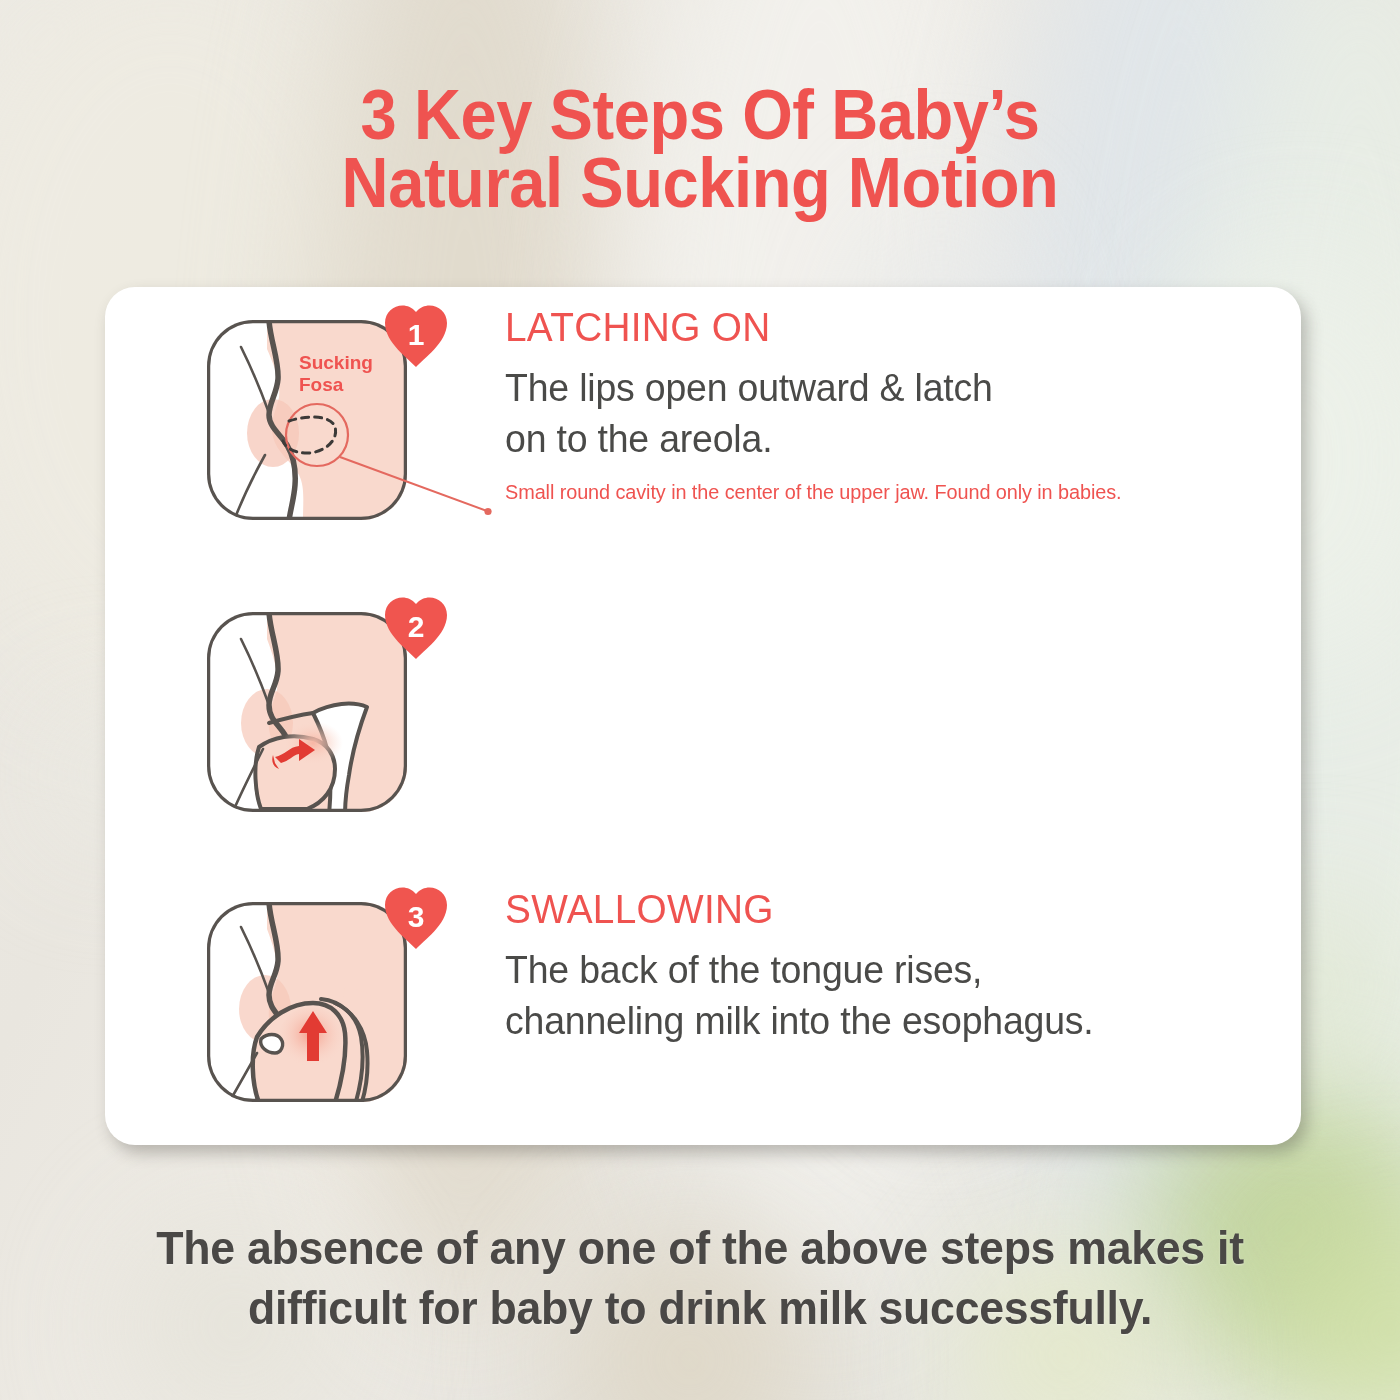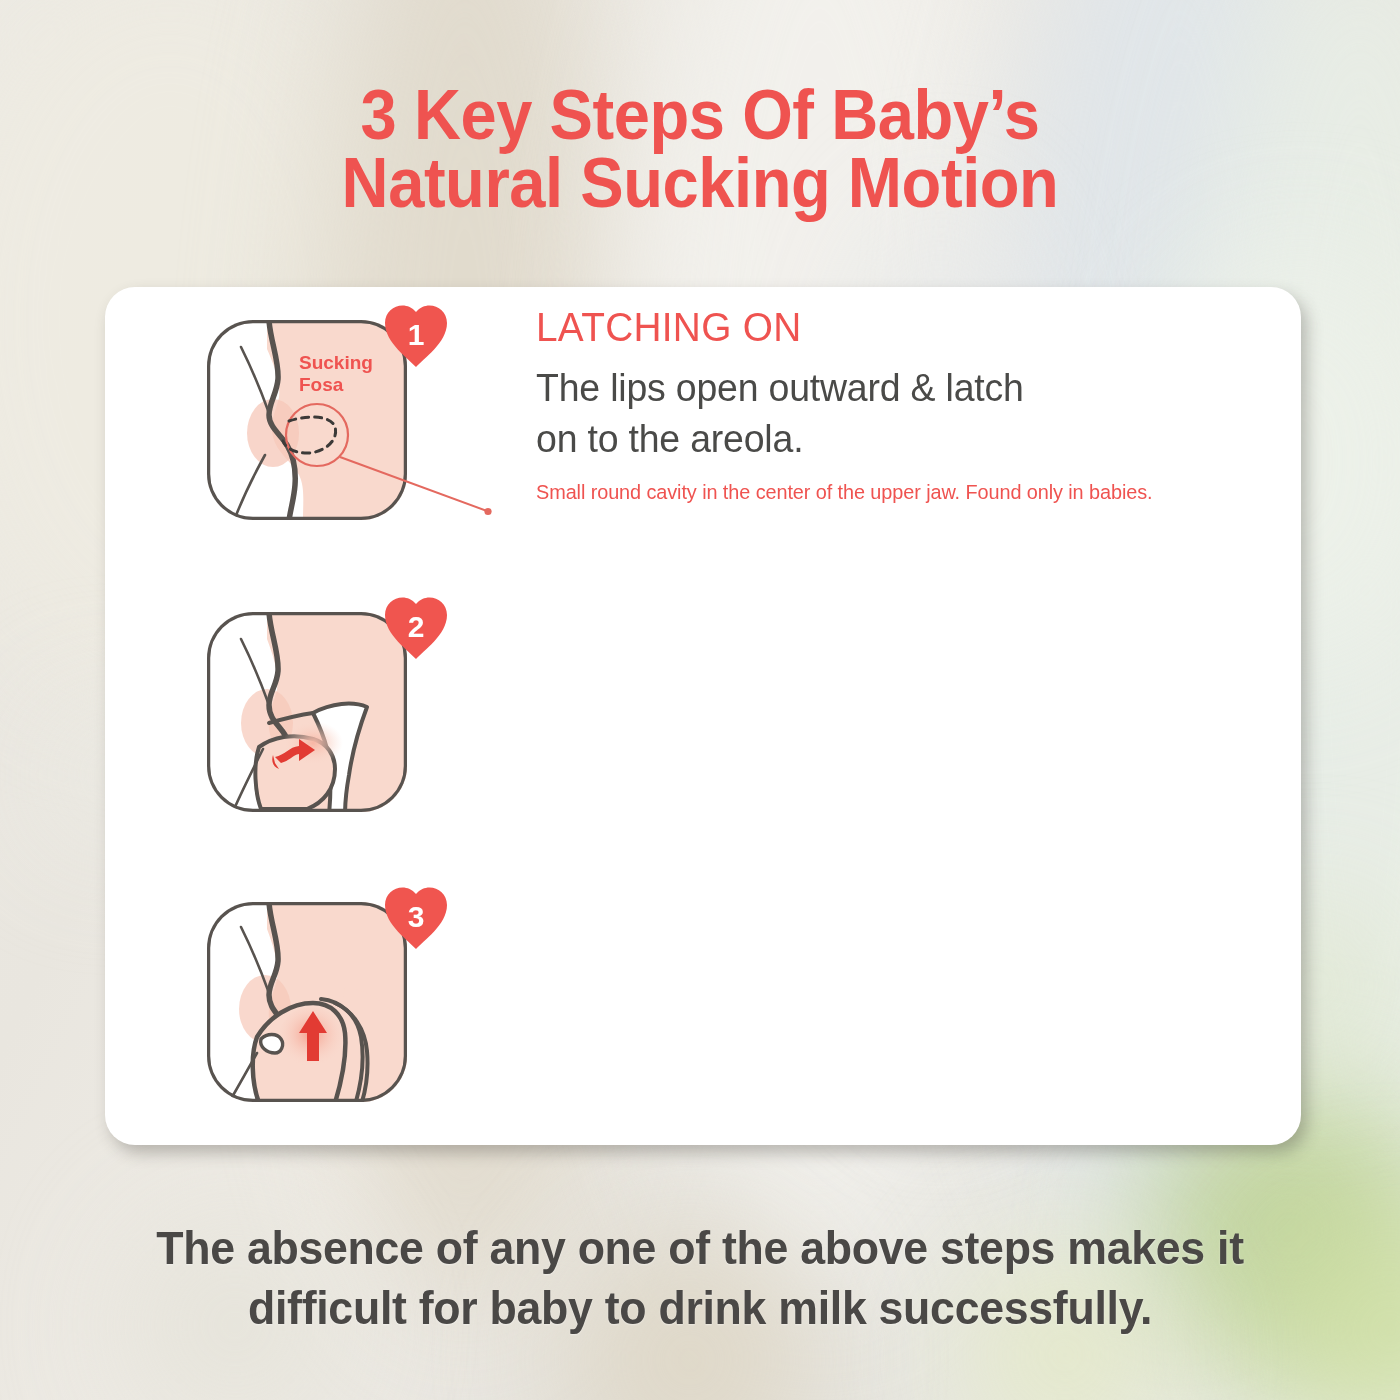--- a/index.html
+++ b/index.html
@@ -65,21 +65,21 @@
   .step-3 { top:600px; height:260px; }
 
   
   .figure {
     position:absolute; left:90px; top:0;
     width:280px; height:250px;
   }
   .figure svg { display:block; width:280px; height:250px; overflow:visible; }
 
   
-  .txt { position:absolute; left:400px; right:40px; top:0;margin-left:31px; }
+  .txt { position:absolute; left:400px; right:40px; top:0; }
   .step-head {
     color:#ef5350;
     font-size:40px;
     line-height:1.12;
     font-weight:normal;
     letter-spacing:0.3px;
     transform:scaleX(0.97);
     transform-origin:left center;
     white-space:pre-line;
   }
@@ -300,20 +300,25 @@
           </g>
         </g>
 
         <g>
           <path d="M190 18 C190 2 210 -6 221 7 C232 -6 252 2 252 18
                    C252 38 228 54 221 62 C214 54 190 38 190 18 Z" fill="#f0554f"></path>
           <text x="221" y="40" text-anchor="middle" fill="#ffffff" font-family="Liberation Sans, sans-serif" font-size="30" font-weight="bold">3</text>
         </g>
       </svg>
     </div>
+    <div class="txt">
+      <div class="step-head">SWALLOWING</div>
+      <div class="step-body">The back of the tongue rises,
+channeling milk into the esophagus.</div>
+    </div>
   </div>
 
 </div>
 
 <div id="footer">
   <span class="fline">The absence of any one of the above steps makes it</span>
   <span class="fline">difficult for baby to drink milk successfully.</span>
 </div>
 
 </body></html>

